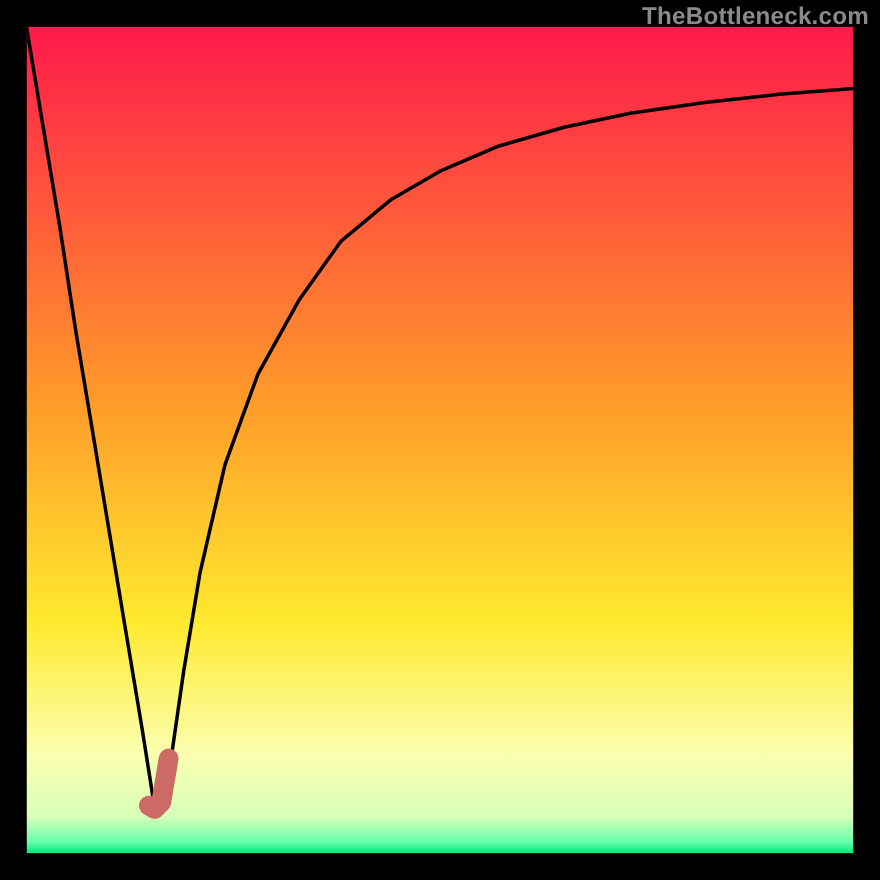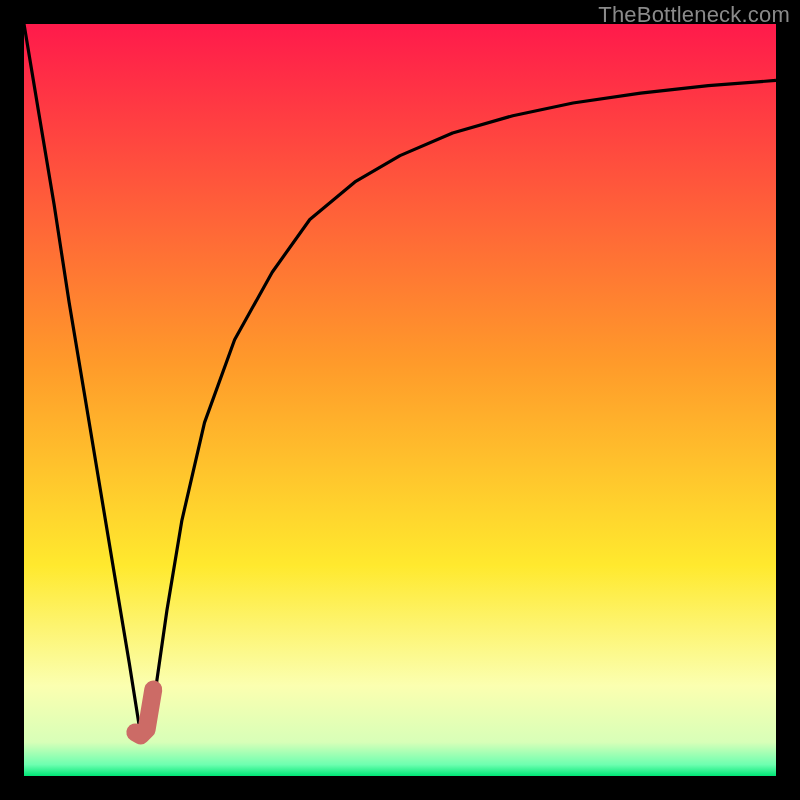--- a/index.html
+++ b/index.html
@@ -39,21 +39,21 @@
     top: 0;
     width: 100%;
     height: 100%;
   }
   .watermark {
     position: absolute;
     top: 2px;
     right: 10px;
     font-family: Arial, Helvetica, sans-serif;
     font-size: 22px;
-    font-weight: 400;
+    font-weight: 700;
     color: #8a8a8a;
     letter-spacing: 0.2px;
   }
 </style>
 </head>
 <body>
 
 <div class="frame">
   <div class="plot-area">
 

